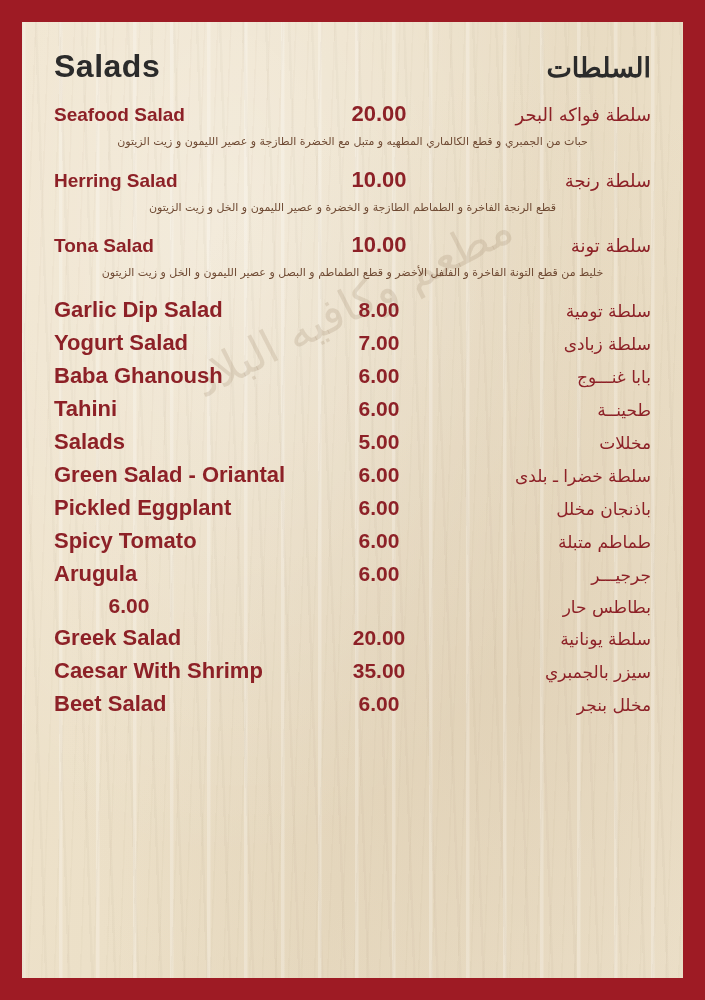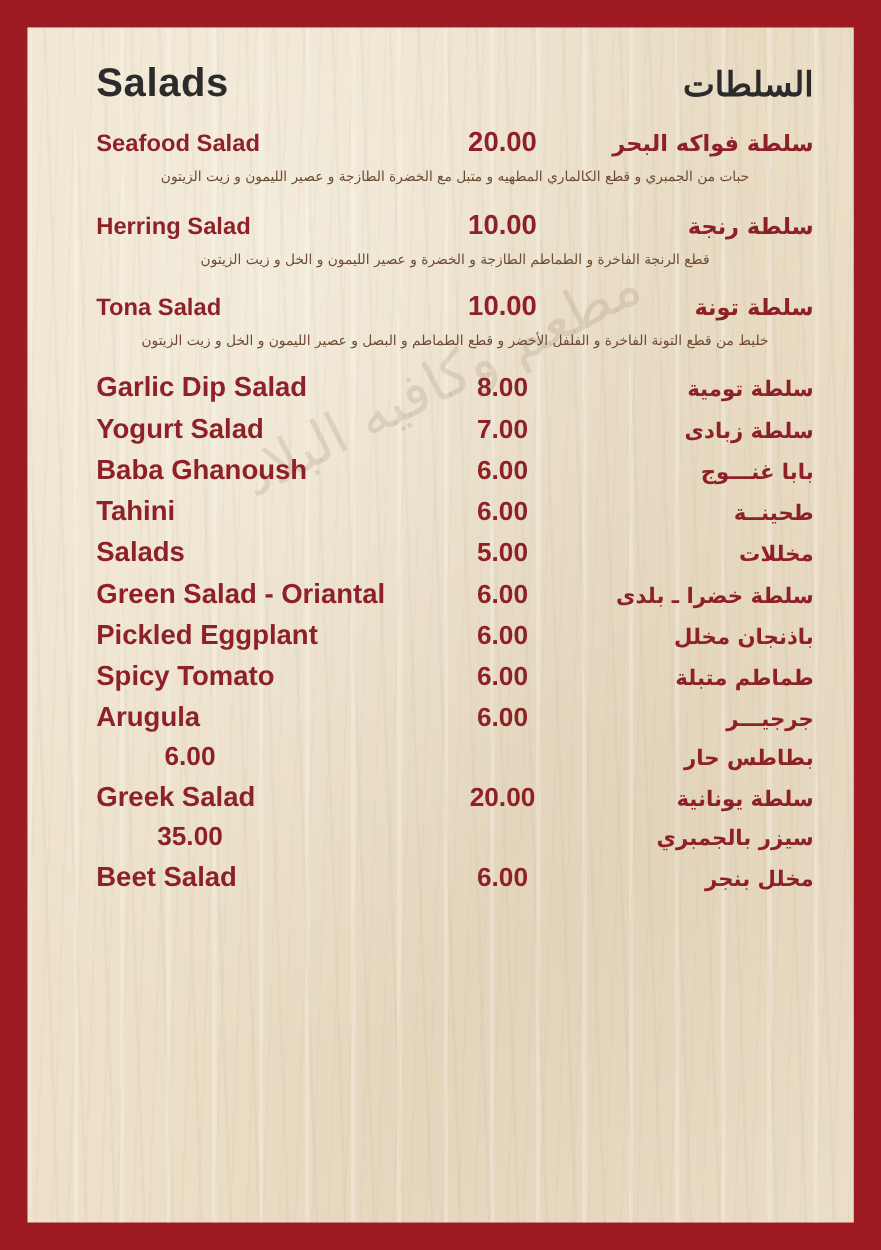--- a/index.html
+++ b/index.html
@@ -47,21 +47,20 @@
     letter-spacing: 2px;
     color: rgba(150,125,95,0.20);
     transform: rotate(-27deg);
     font-family: "DejaVu Sans", sans-serif;
     pointer-events: none;
     white-space: nowrap;
   }
   #content {
     position: relative;
     padding: 26px 32px 0 32px;
-    margin-left: 23px;
   }
   #header {
     display: flex;
     align-items: baseline;
     justify-content: space-between;
     margin-bottom: 10px;
   }
   #title-en {
     font-size: 32px;
     font-weight: bold;
@@ -94,21 +93,21 @@
     text-align: center;
     font-size: 22px;
     font-weight: bold;
     color: #8d2127;
   }
   .item-ar {
     flex: 1 1 auto;
     text-align: right;
     direction: rtl;
     font-size: 18px;
-    font-weight: bold;
+    font-weight: normal;
     color: #8d2127;
     font-family: "DejaVu Sans", sans-serif;
   }
   .item-desc {
     direction: rtl;
     text-align: center;
     font-size: 11px;
     color: #6f4a33;
     margin-top: 7px;
     line-height: 1.5;
@@ -229,20 +228,21 @@
         <div class="item-ar">بطاطس حار</div>
       </div>
 
       <div class="item-row">
         <div class="item-en">Greek Salad</div>
         <div class="item-price">20.00</div>
         <div class="item-ar">سلطة يونانية</div>
       </div>
 
       <div class="item-row">
+        <div class="item-en">Caesar With Shrimp</div>
         <div class="item-price">35.00</div>
         <div class="item-ar">سيزر بالجمبري</div>
       </div>
 
       <div class="item-row">
         <div class="item-en">Beet Salad</div>
         <div class="item-price">6.00</div>
         <div class="item-ar">مخلل بنجر</div>
       </div>
 

